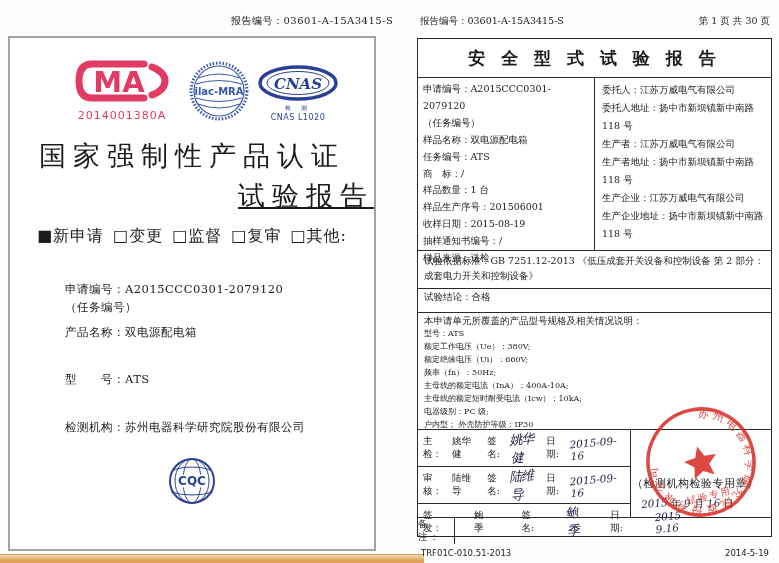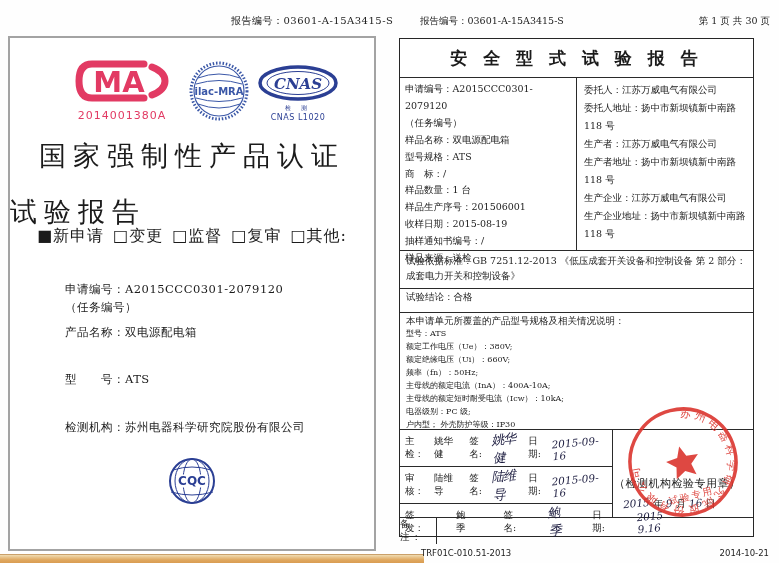--- a/index.html
+++ b/index.html
@@ -13,29 +13,29 @@
   .page-left{position:absolute;left:8px;top:36px;width:364px;height:511px;
     border:2px solid #a3a3a3;background:#fff;}
   .logos{position:absolute;top:20px;left:62px;display:flex;align-items:flex-start;}
   .cma-block{text-align:center;margin-right:16px;}
   .cma-num{color:#e23a63;font-size:11px;letter-spacing:1px;margin-top:1px;font-family:"DejaVu Sans",sans-serif;}
   .ilac-block{margin-top:2px;margin-right:6px;}
   .cnas-block{text-align:center;margin-top:6px;}
   .cnas-sub1{color:#2b3f94;font-size:6px;letter-spacing:4px;margin-top:-2px;}
   .cnas-sub2{color:#2b3f94;font-size:8px;letter-spacing:.5px;font-family:"DejaVu Sans",sans-serif;}
   .lp-title1{position:absolute;top:100px;width:100%;text-align:center;font-size:27px;letter-spacing:7px;}
-  .lp-title2{position:absolute;top:156px;width:100%;text-align:left;font-size:27px;letter-spacing:7px;}
+  .lp-title2{position:absolute;top:140px;width:100%;text-align:right;font-size:27px;letter-spacing:7px;text-decoration:underline;}
   .lp-checks{position:absolute;top:188px;width:100%;display:flex;justify-content:center;gap:9px;
     font-size:16px;letter-spacing:1px;}
   .lp-field{position:absolute;left:55px;font-size:11.5px;letter-spacing:.5px;}
   .cqc-block{position:absolute;left:50%;transform:translateX(-50%);top:418px;}
   
   .rp-header{position:absolute;left:420px;top:15px;width:350px;display:flex;
     justify-content:space-between;font-size:9.5px;}
-  .page-right{position:absolute;left:399px;top:38px;width:353px;height:497px;
+  .page-right{position:absolute;left:417px;top:38px;width:353px;height:497px;
     border:1.5px solid #262626;background:#fff;display:flex;flex-direction:column;font-size:9.5px;}
   .r-title{height:38px;border-bottom:1px solid #2a2a2a;display:flex;align-items:center;
     justify-content:center;font-size:17px;letter-spacing:5px;font-weight:600;flex:none;}
   .r-info{height:172px;border-bottom:1px solid #2a2a2a;display:flex;flex:none;}
   .r-info-left{width:166px;border-right:1px solid #2a2a2a;padding:3px 5px;line-height:1.78;}
   .r-info-right{flex:1;padding:3px 7px;line-height:1.9;}
   .r-standard{height:33px;border-bottom:1px solid #2a2a2a;padding:2px 6px;line-height:1.6;flex:none;}
   .r-conclusion{height:19px;border-bottom:1px solid #2a2a2a;padding:2px 6px;flex:none;}
   .r-coverage{height:112px;border-bottom:1px solid #2a2a2a;padding:2px 6px;flex:none;}
   .cov-line{font-size:8px;line-height:1.62;}
@@ -145,21 +145,21 @@
 
 <div class="page-right">
 
   <div class="r-title">安 全 型 式 试 验 报 告</div>
 
   <div class="r-info">
     <div class="r-info-left">
       <div>申请编号：A2015CCC0301-2079120</div>
       <div>（任务编号）</div>
       <div>样品名称：双电源配电箱</div>
-      <div>型号规格：ATS</div>
+      <div>任务编号：ATS</div>
       <div>商　标：/</div>
       <div>样品数量：1 台</div>
       <div>样品生产序号：201506001</div>
       <div>收样日期：2015-08-19</div>
       <div>抽样通知书编号：/</div>
       <div>样品来源：送检</div>
     </div>
     <div class="r-info-right">
       <div>委托人：江苏万威电气有限公司</div>
       <div>委托人地址：扬中市新坝镇新中南路 118 号</div>
@@ -238,13 +238,13 @@
       </svg>
     </div>
   </div>
 
   <div class="r-remark">
     <div class="remark-label">备 注：</div>
   </div>
 </div>
 
 <div class="rp-footer-left">TRF01C-010.51-2013</div>
-<div class="rp-footer-right">2014-10-21</div>
+<div class="rp-footer-right">2014-5-19</div>
 
 </body></html>

